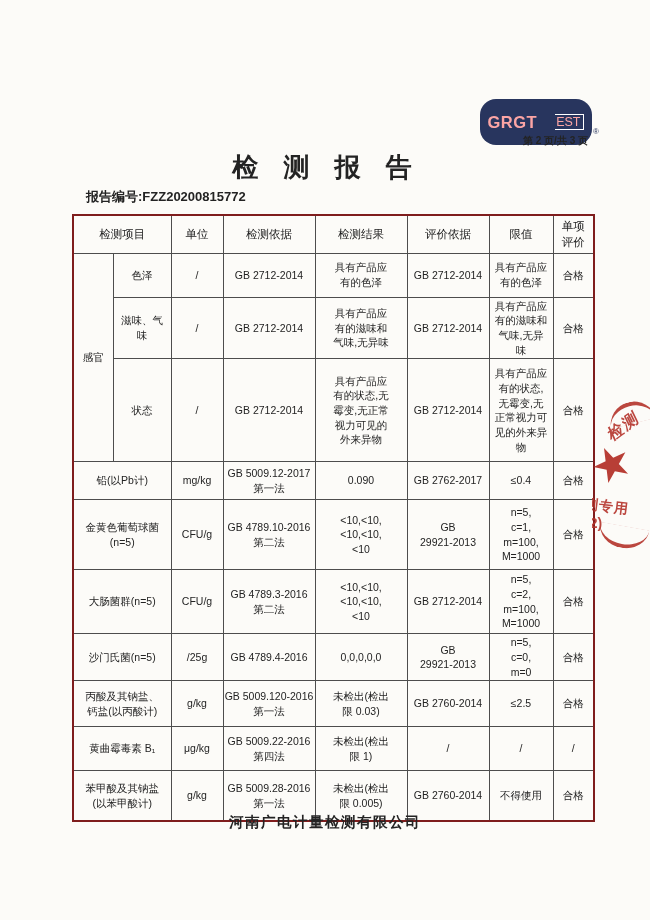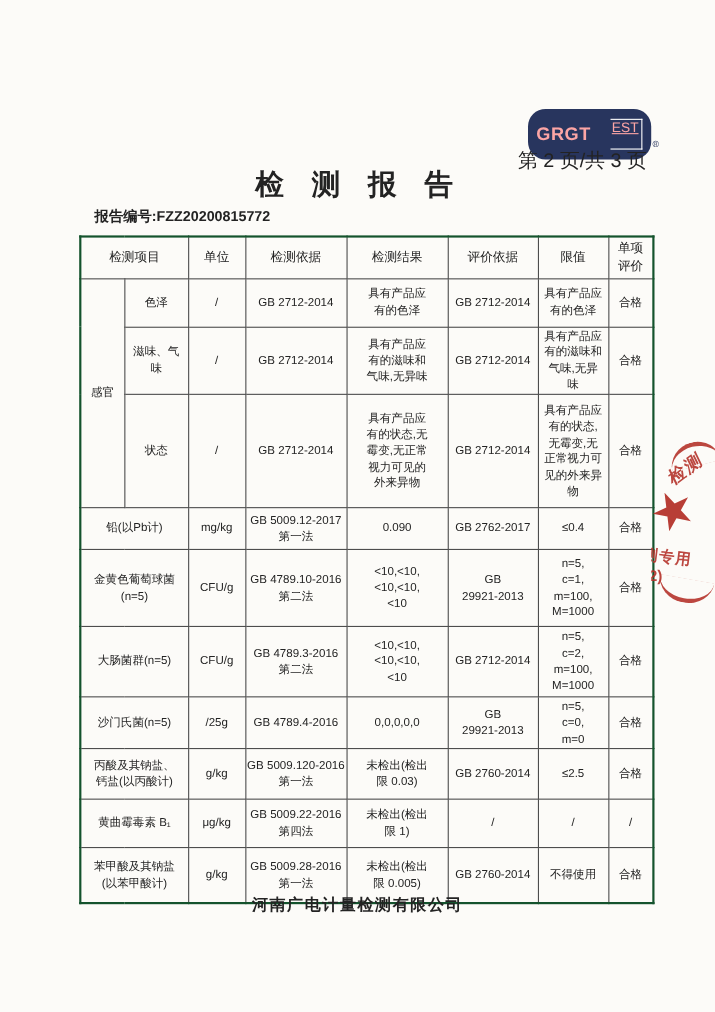--- a/index.html
+++ b/index.html
@@ -20,35 +20,35 @@
   .doc-number{
     position:absolute;top:82px;right:53px;
     font-size:12.5px;font-weight:bold;color:#3e4356;letter-spacing:.2px;
   }
   .logo-pill{
     position:absolute;top:99px;right:58px;width:112px;height:46px;
     background:var(--navy);border-radius:16px;
     display:flex;align-items:center;justify-content:center;color:#fca5a5;
   }
   .logo-bold{font-size:16.5px;font-weight:bold;letter-spacing:.5px;}
-  .logo-est{font-size:12.5px;line-height:14px;border:1px solid #fff;border-left:none;padding:0 3px 12px 1px;margin-left:18px;text-decoration:underline;}
+  .logo-est{font-size:12.5px;line-height:14px;border:1px solid #fff;border-left:none;padding:0 3px 0 1px;margin-left:18px;}
   .logo-reg{position:absolute;top:127px;right:51px;font-size:8px;color:var(--navy);}
-  .page-indicator{position:absolute;top:134px;right:62px;font-size:18px;font-weight:normal;}
+  .page-indicator{position:absolute;top:134px;right:62px;font-size:10px;font-weight:bold;}
   
   .title{
     position:absolute;top:150px;left:0;width:100%;text-align:center;
     font-size:26px;font-weight:bold;letter-spacing:6px;word-spacing:6px;
   }
   .report-no{position:absolute;top:188px;left:86px;font-size:13px;font-weight:bold;}
   
   .report-table{
     position:absolute;top:214px;left:72px;width:521px;
     border-collapse:collapse;table-layout:fixed;
     font-size:10.5px;line-height:1.4;text-align:center;
-    border:2px solid #14532d;
+    border:2px solid #7f1d1d;
   }
   .report-table td,.report-table th{
     border:1px solid var(--line);
     padding:1px 1px;vertical-align:middle;
     white-space:pre-line;word-break:keep-all;overflow:hidden;
     font-weight:normal;color:var(--ink);
   }
   .report-table th{font-size:11.5px;}
   .report-table tr:nth-child(1){height:38px;}
   .report-table tr:nth-child(2){height:44px;}

